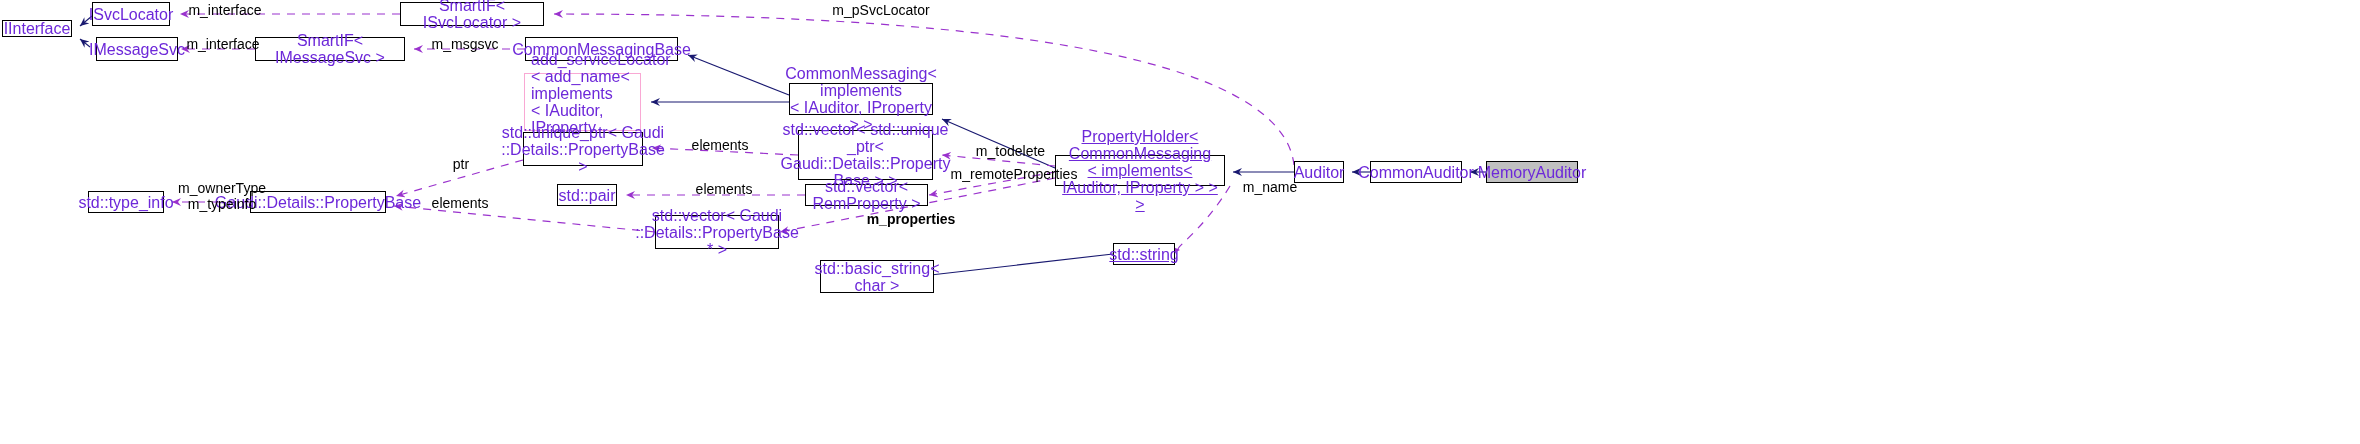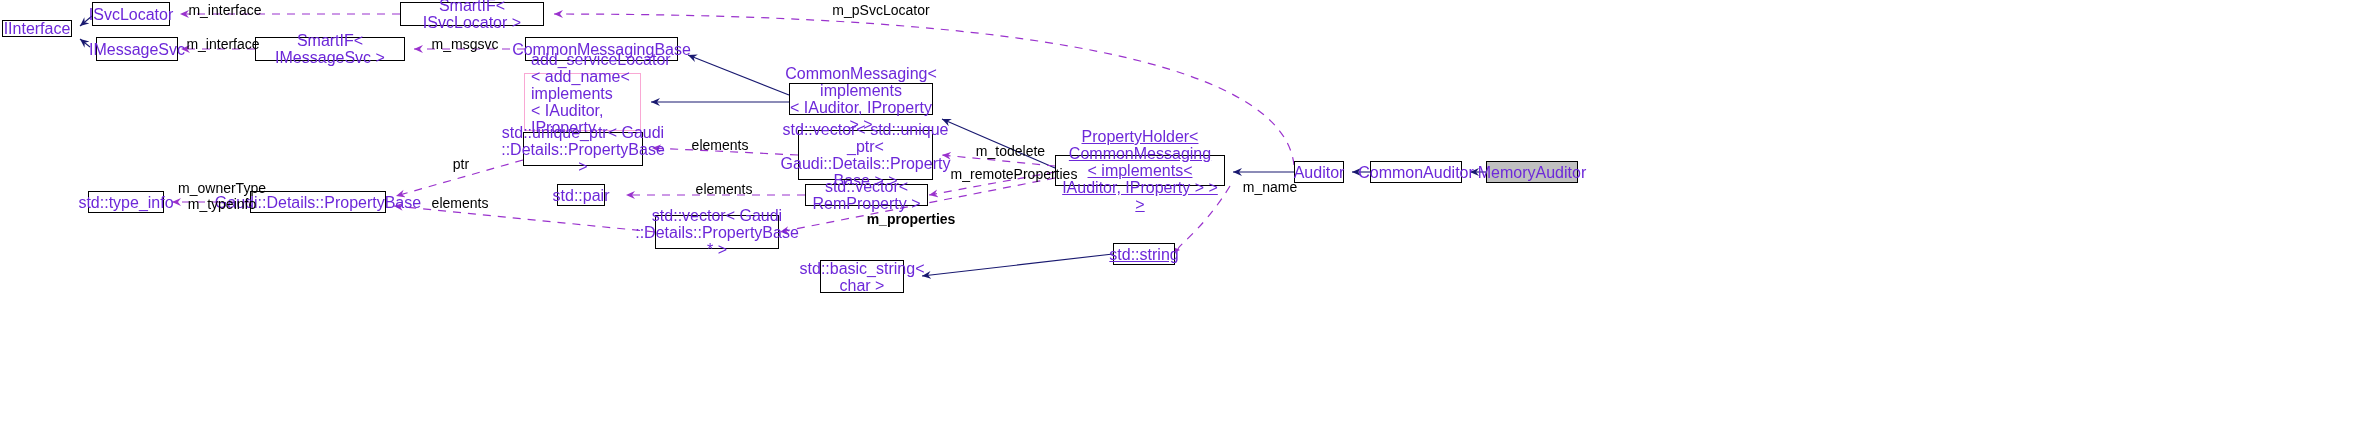--- a/index.html
+++ b/index.html
@@ -97,33 +97,33 @@
 &lt; add_name&lt; implements
 &lt; IAuditor, IProperty
 &gt; &gt; &gt;</div>
       <div class="node" style="left: 789px; top: 83px; width: 144px; height: 32px;">CommonMessaging&lt; implements
 &lt; IAuditor, IProperty &gt; &gt;</div>
       <div class="node" style="left: 798px; top: 130px; width: 135px; height: 50px;">std::vector&lt; std::unique
 _ptr&lt; Gaudi::Details::Property
 Base &gt; &gt;</div>
       <div class="node" style="left: 523px; top: 132px; width: 120px; height: 34px;">std::unique_ptr&lt; Gaudi
 ::Details::PropertyBase &gt;</div>
-      <div class="node" style="left: 557px; top: 184px; width: 48px; height: 22px;">std::pair</div>
+      <div class="node" style="left: 557px; top: 184px; width: 60px; height: 22px;">std::pair</div>
       <div class="node" style="left: 805px; top: 184px; width: 123px; height: 22px;">std::vector&lt; RemProperty &gt;</div>
       <div class="node" style="left: 88px; top: 191px; width: 76px; height: 22px;">std::type_info</div>
       <div class="node" style="left: 250px; top: 191px; width: 136px; height: 22px;">Gaudi::Details::PropertyBase</div>
       <div class="node" style="left: 655px; top: 215px; width: 124px; height: 34px;">std::vector&lt; Gaudi
 ::Details::PropertyBase * &gt;</div>
       <div class="node" style="left: 1055px; top: 155px; width: 170px; height: 31px; text-decoration: underline;">PropertyHolder&lt; CommonMessaging
 &lt; implements&lt; IAuditor, IProperty &gt; &gt; &gt;</div>
       <div class="node" style="left: 1294px; top: 161px; width: 50px; height: 22px;">Auditor</div>
       <div class="node" style="left: 1370px; top: 161px; width: 92px; height: 22px;">CommonAuditor</div>
       <div class="node gray-fill" style="left: 1486px; top: 161px; width: 92px; height: 22px;">MemoryAuditor</div>
       <div class="node" style="left: 1113px; top: 243px; width: 62px; height: 22px; text-decoration: underline;">std::string</div>
-      <div class="node" style="left: 820px; top: 260px; width: 84px; height: 33px;">std::basic_string&lt;
+      <div class="node" style="left: 820px; top: 260px; width: 114px; height: 33px;">std::basic_string&lt;
 char &gt;</div>
     </div>
   <div id="labels-layer">
       <div class="edge-label" style="left: 180px; top: 2px; width: 90px;">m_interface</div>
       <div class="edge-label" style="left: 178px; top: 36px; width: 90px;">m_interface</div>
       <div class="edge-label" style="left: 425px; top: 36px; width: 80px;">m_msgsvc</div>
       <div class="edge-label" style="left: 826px; top: 2px; width: 110px;">m_pSvcLocator</div>
       <div class="edge-label" style="left: 968px; top: 143px; width: 85px;">m_todelete</div>
       <div class="edge-label" style="left: 944px; top: 166px; width: 140px;">m_remoteProperties</div>
       <div class="edge-label" style="left: 861px; top: 211px; width: 100px; font-weight: bold;">m_properties</div>

